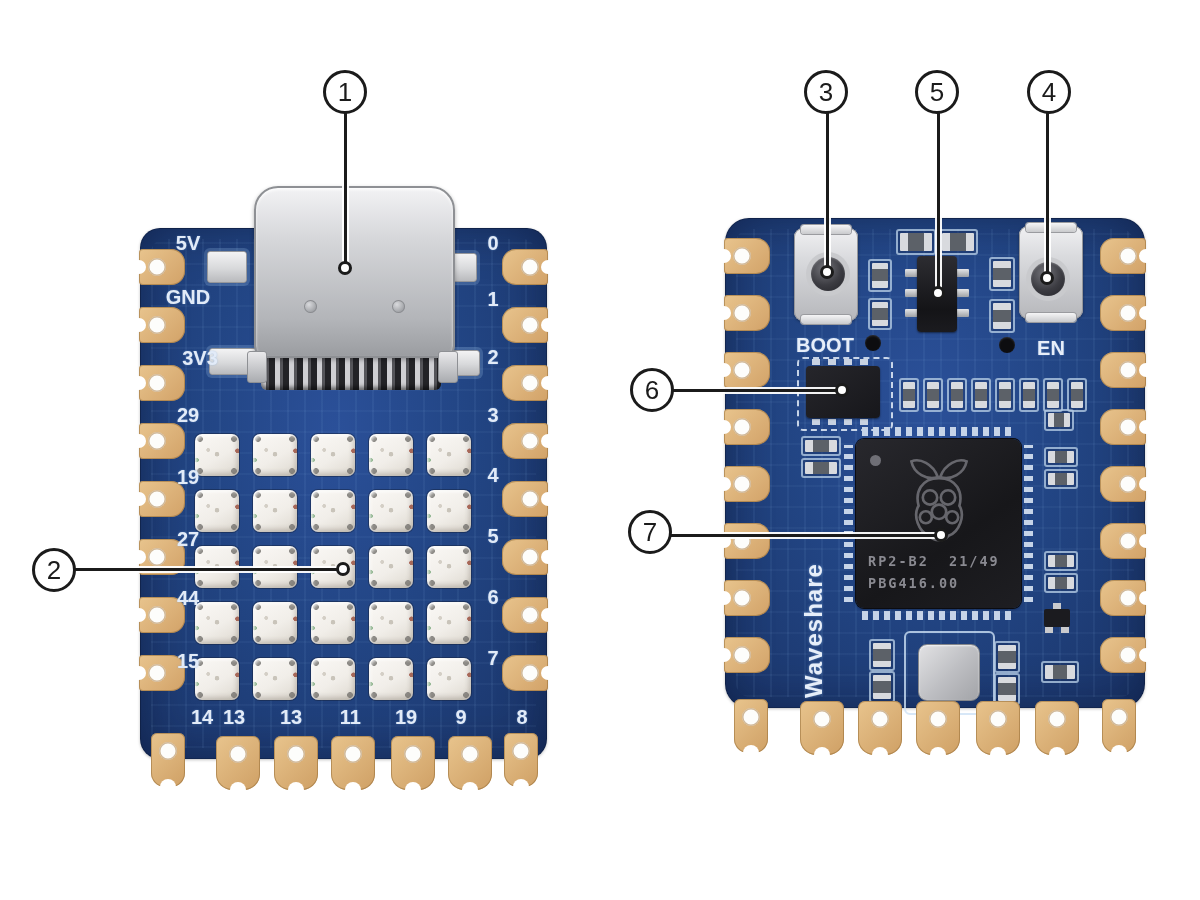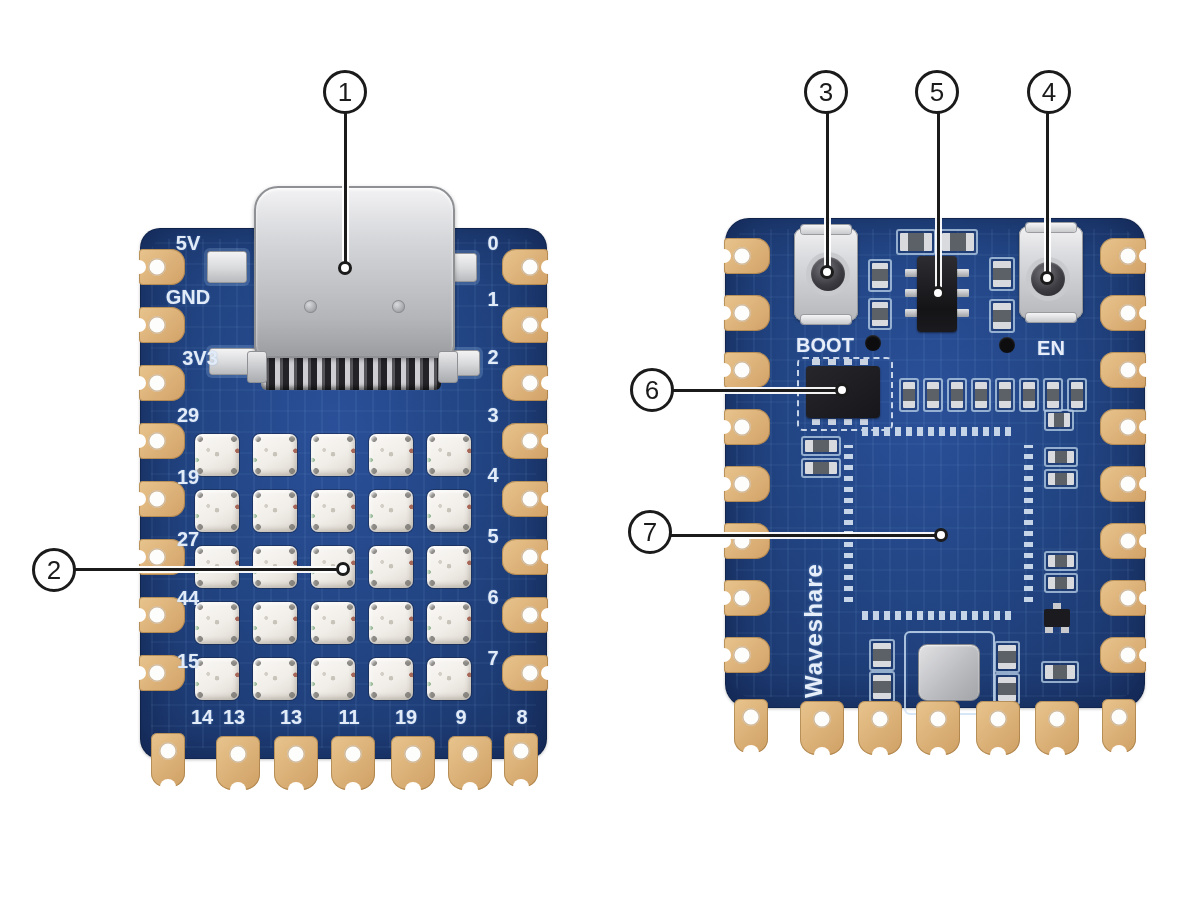--- a/index.html
+++ b/index.html
@@ -214,21 +214,21 @@
       <div class="pin-label" style="left: 330px; width: 44px; top: 59px;">1</div>
       <div class="pin-label" style="left: 330px; width: 44px; top: 117px;">2</div>
       <div class="pin-label" style="left: 330px; width: 44px; top: 175px;">3</div>
       <div class="pin-label" style="left: 330px; width: 44px; top: 235px;">4</div>
       <div class="pin-label" style="left: 330px; width: 44px; top: 296px;">5</div>
       <div class="pin-label" style="left: 330px; width: 44px; top: 357px;">6</div>
       <div class="pin-label" style="left: 330px; width: 44px; top: 418px;">7</div>
       <div class="pin-label" style="left: 37px; width: 48px; top: 477px;">14</div>
       <div class="pin-label" style="left: 69px; width: 48px; top: 477px;">13</div>
       <div class="pin-label" style="left: 126px; width: 48px; top: 477px;">13</div>
-      <div class="pin-label" style="left: 184px; width: 48px; top: 477px;">11</div>
+      <div class="pin-label" style="left: 172px; width: 48px; top: 477px; text-align: right;">11</div>
       <div class="pin-label" style="left: 241px; width: 48px; top: 477px;">19</div>
       <div class="pin-label" style="left: 296px; width: 48px; top: 477px;">9</div>
       <div class="pin-label" style="left: 357px; width: 48px; top: 477px;">8</div>
     </div>
 
   <div class="board" id="back-board">
     <div id="usb-back"></div>
     <div class="usb-back-tab" style="left:113px;"></div>
     <div class="usb-back-tab" style="left:295px;"></div>
 
@@ -253,20 +253,35 @@
 
     <div id="flash-outline"></div>
     <div class="flash-pins" style="top:140px;"></div>
     <div class="flash-pins" style="top:200px;"></div>
     <div id="flash"></div>
 
     <div class="qs qs-h" style="left:136px;top:208px;width:153px;"></div>
     <div class="qs qs-h" style="left:136px;top:392px;width:153px;"></div>
     <div class="qs qs-v" style="left:118px;top:226px;height:157px;"></div>
     <div class="qs qs-v" style="left:298px;top:226px;height:157px;"></div>
+    <div id="qfn">
+      <span id="pin1-dot"></span>
+      <svg id="rpi-logo" width="74" height="96" viewBox="0 0 60 80" fill="none" stroke="#83838a" stroke-width="2.2">
+        <path d="M29,20 C25,9 14,4 7,7 C9,17 20,23 29,20 Z"></path>
+        <path d="M31,20 C35,9 46,4 53,7 C51,17 40,23 31,20 Z"></path>
+        <path d="M30,21 C15,21 10,33 13,44 C8,52 13,66 22,69 C26,74 34,74 38,69 C47,66 52,52 47,44 C50,33 45,21 30,21 Z"></path>
+        <circle cx="22.5" cy="37" r="6"></circle>
+        <circle cx="37.5" cy="37" r="6"></circle>
+        <circle cx="30" cy="49" r="6"></circle>
+        <circle cx="19" cy="53.5" r="5"></circle>
+        <circle cx="41" cy="53.5" r="5"></circle>
+      </svg>
+      <span class="chip-txt" style="top:114px;">RP2-B2  21/49</span>
+      <span class="chip-txt" style="top:136px;">PBG416.00</span>
+    </div>
 
     <div id="xtal-box"></div>
     <div id="xtal"></div>
 
     <div class="tr-leg" style="left:327px;top:384px;"></div>
     <div class="tr-leg" style="left:319px;top:408px;"></div>
     <div class="tr-leg" style="left:335px;top:408px;"></div>
     <div id="transistor"></div>
 
     <div id="brand">Waveshare</div>

